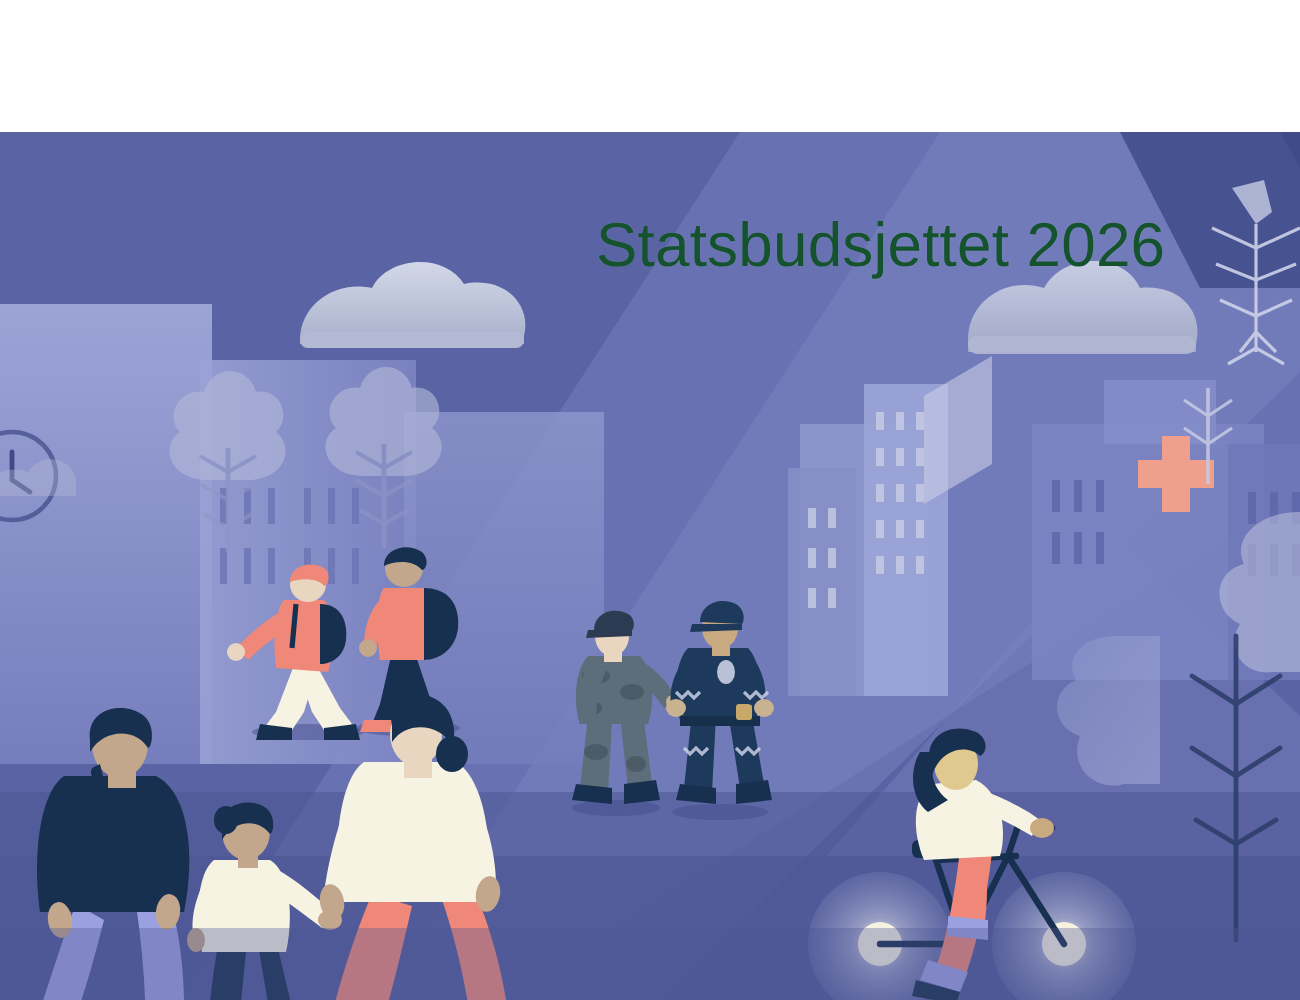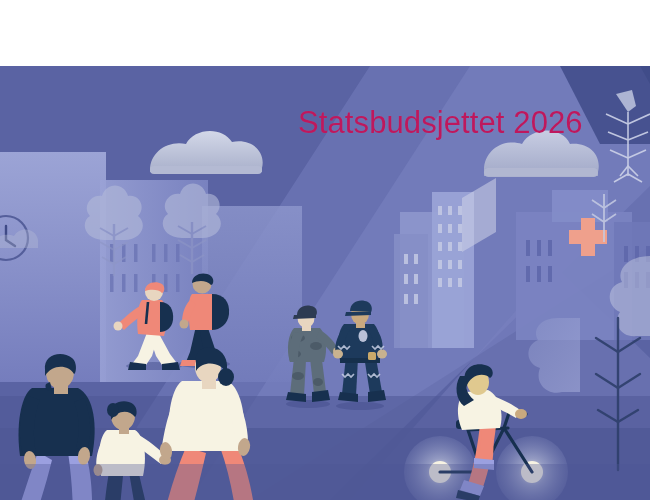--- a/index.html
+++ b/index.html
@@ -9,21 +9,21 @@
 
   
   #illo{position:absolute;left:0;top:66px;width:650px;height:434px;overflow:hidden;background:#5a63a3;}
   #illo svg{display:block;width:650px;height:434px;}
 
   
   #title{
     position:absolute; left:298px; top:104px;
     font-family:"Liberation Sans",sans-serif;
     font-size:31px; line-height:38px; font-weight:400;
-    color:#be185d; letter-spacing:.1px; white-space:nowrap;
+    color:#14532d; letter-spacing:.1px; white-space:nowrap;
     text-shadow:0 0 1px rgba(255,255,255,.12);
   }
 </style>
 </head>
 <body>
 
 <div id="stage">
 
   <div id="top-band" style="position:absolute;left:0;top:0;width:650px;height:66px;background:#ffffff;"></div>
 

